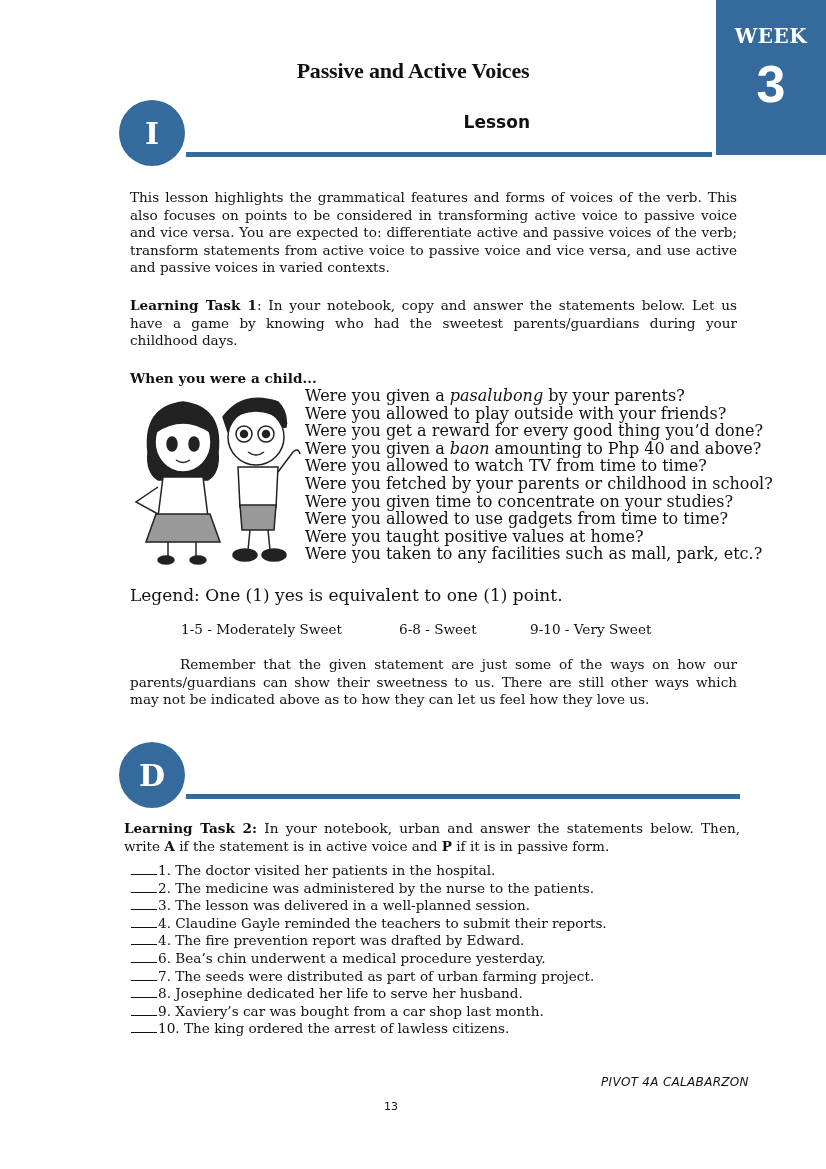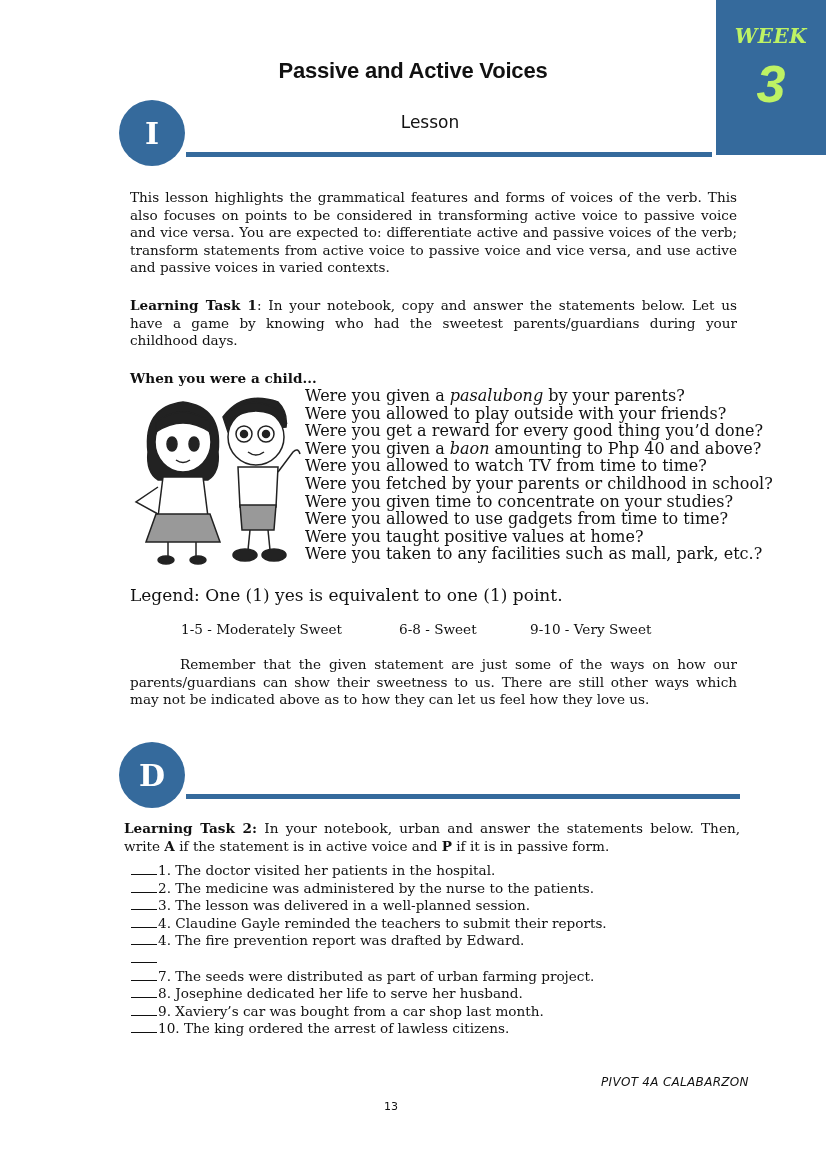--- a/index.html
+++ b/index.html
@@ -1,27 +1,27 @@
 <!DOCTYPE html>
 <html><head>
   <meta charset="utf-8">
   <style>
     html, body { margin: 0; padding: 0; background: #ffffff; }
     body { width: 826px; height: 1169px; position: relative; overflow: hidden;
            font-family: "DejaVu Serif", serif; color: #111; }
     .week-box { position: absolute; left: 716px; top: 0; width: 110px; height: 155px;
-                background: #356a9c; color: #bef264; text-align: center; font-style: italic; }
+                background: #356a9c; color: #ffffff; text-align: center; }
     .week-label { position: absolute; top: 24px; left: 0; width: 100%;
                   font-family: "DejaVu Serif", serif; font-weight: bold; font-size: 20px; letter-spacing: 0.5px; }
     .week-num { position: absolute; top: 58px; left: 0; width: 100%;
                 font-family: "Liberation Sans", sans-serif; font-weight: bold; font-size: 52px; line-height: 1; }
     .title { position: absolute; left: 0; top: 58px; width: 826px; text-align: center;
-             font-family: Liberation Sans, sans-serif; font-weight: bold; font-size: 22px; letter-spacing: -0.2px; }
-    .subtitle { position: absolute; left: 330px; top: 112px; width: 200px; text-align: center;
-                font-family: "DejaVu Sans", sans-serif; font-size: 17px; font-weight: 400; }
+             font-family: Liberation Serif, serif; font-weight: bold; font-size: 22px; letter-spacing: -0.2px; }
+    .subtitle { position: absolute; left: 330px; top: 112px; width: 200px; text-align: right;
+                font-family: "DejaVu Sans", sans-serif; font-size: 17px; font-weight: 700; }
     .circle { position: absolute; width: 66px; height: 66px; border-radius: 50%; background: #356a9c;
               color: #fff; font-family: "DejaVu Serif", serif; font-weight: bold; font-size: 30px;
               display: flex; align-items: center; justify-content: center; }
     .circle-i { left: 119px; top: 100px; }
     .circle-d { left: 119px; top: 742px; }
     .rule { position: absolute; height: 5px; background: #356a9c; }
     .rule-i { left: 186px; top: 152px; width: 526px; }
     .rule-d { left: 186px; top: 794px; width: 554px; }
     .para { position: absolute; left: 130px; width: 607px; font-size: 13.6px; line-height: 17.6px;
             text-align: justify; margin: 0; }
@@ -127,21 +127,21 @@
 <div class="rule rule-d"></div>
 
 <p class="para p-task2"><b>Learning Task 2:</b><span> In your notebook, urban and answer the statements below. Then, write </span><b>A</b><span> if the statement is in active voice and </span><b>P</b><span> if it is in passive form.</span></p>
 
 <ul class="items">
   <li><span class="blank"></span><span>1. The doctor visited her patients in the hospital.</span></li>
   <li><span class="blank"></span><span>2. The medicine was administered by the nurse to the patients.</span></li>
   <li><span class="blank"></span><span>3. The lesson was delivered in a well-planned session.</span></li>
   <li><span class="blank"></span><span>4. Claudine Gayle reminded the teachers to submit their reports.</span></li>
   <li><span class="blank"></span><span>4. The fire prevention report was drafted by Edward.</span></li>
-  <li><span class="blank"></span></li>
+  <li><span class="blank"></span><span>6. Bea’s chin underwent a medical procedure yesterday.</span></li>
   <li><span class="blank"></span><span>7. The seeds were distributed as part of urban farming project.</span></li>
   <li><span class="blank"></span><span>8. Josephine dedicated her life to serve her husband.</span></li>
   <li><span class="blank"></span><span>9. Xaviery’s car was bought from a car shop last month.</span></li>
   <li><span class="blank"></span><span>10. The king ordered the arrest of lawless citizens.</span></li>
 </ul>
 
 <div class="footer">PIVOT 4A CALABARZON</div>
 <div class="page-num">13</div>
 
 </body></html>

